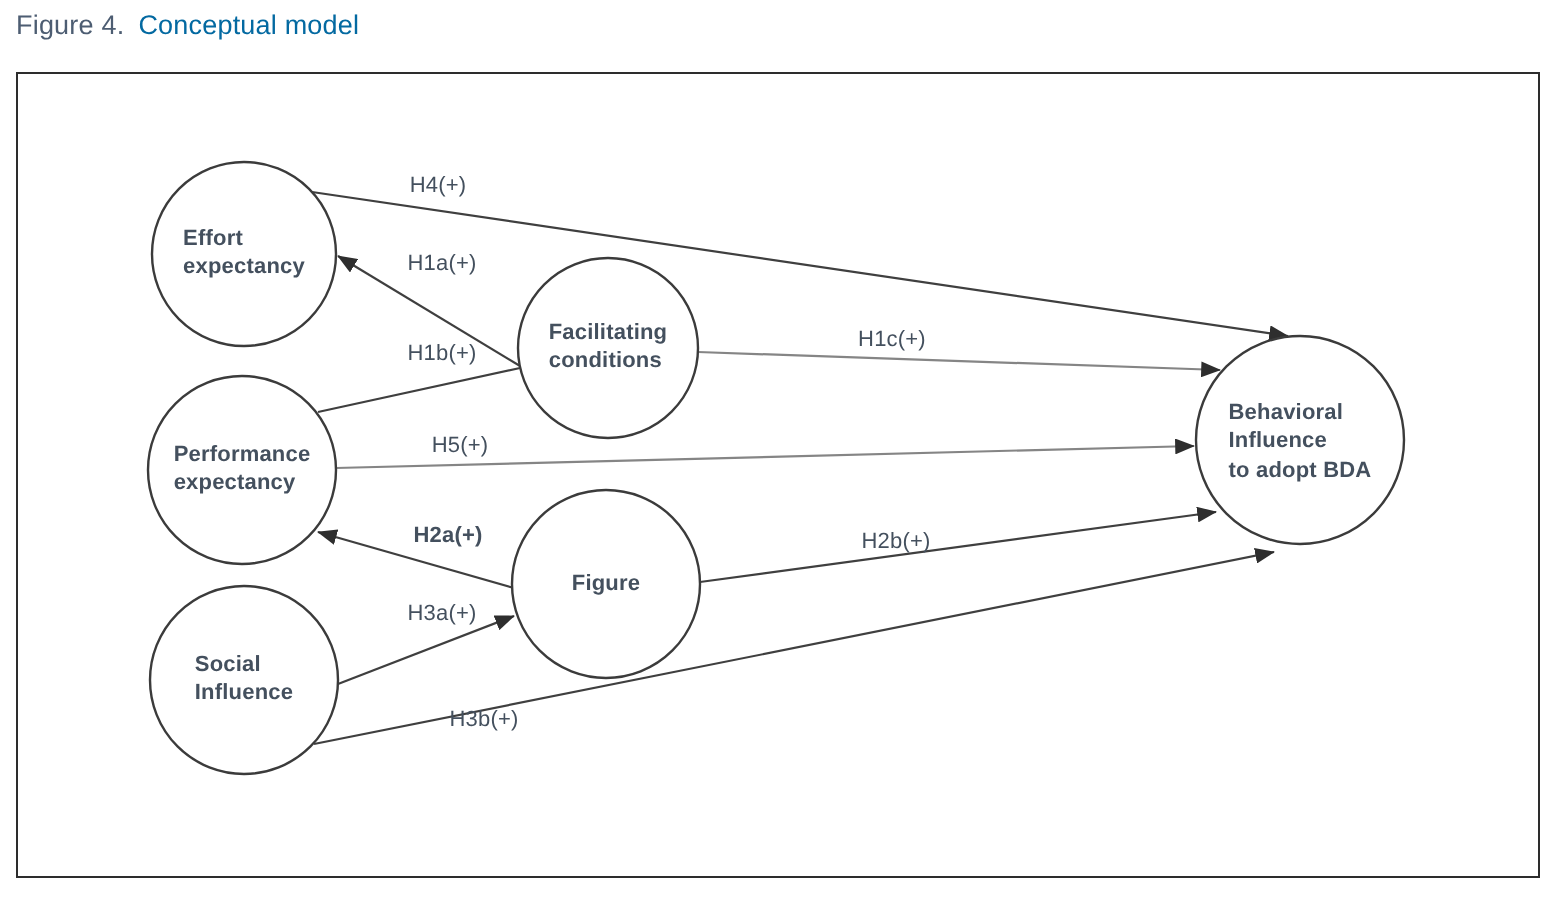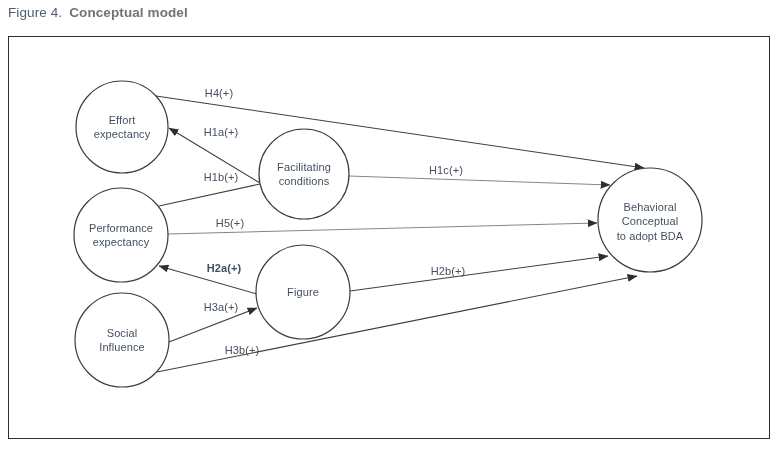--- a/index.html
+++ b/index.html
@@ -3,31 +3,32 @@
 <meta charset="utf-8">
 <style>
   html, body { margin:0; padding:0; }
   body {
     width:780px; height:450px; position:relative; overflow:hidden;
     background:#ffffff;
     font-family:"Liberation Sans", sans-serif;
   }
   .fig-title { position:absolute; left:8px; top:5px; font-size:13.5px; letter-spacing:0.1px; }
   .fig-label { color:#4d5d72; font-weight:400; margin-right:7px; }
-  .fig-name  { color:#737373; font-weight:700; }
+  .fig-name  { color:#0369a1; font-weight:400; }
   .frame {
     position:absolute; left:8px; top:36px; width:762px; height:403px;
     border:1.5px solid #2d2d2d; background:#ffffff; box-sizing:border-box;
   }
   svg.diagram { position:absolute; left:0; top:0; width:780px; height:450px; }
   .node-label {
     position:absolute; transform:translate(-50%,-50%);
-    text-align:center; white-space:pre-line;
+    text-align:left; white-space:pre-line;
     font-size:11px; line-height:1.3; color:#44505e; letter-spacing:0.1px;
     pointer-events:none;
+    font-weight:bold;
   }
   .hyp-label {
     position:absolute; transform:translate(-50%,-50%);
     font-size:11px; color:#44505e; white-space:nowrap; letter-spacing:0.1px;
     background:transparent; pointer-events:none;
   }
 </style>
 </head>
 <body>
 
@@ -69,24 +70,24 @@
 <div class="node-label" style="left:122px; top:127px;">Effort
 expectancy</div>
 <div class="node-label" style="left:121px; top:235px;">Performance
 expectancy</div>
 <div class="node-label" style="left:122px; top:340px;">Social
 Influence</div>
 <div class="node-label" style="left:304px; top:174px;">Facilitating
 conditions</div>
 <div class="node-label" style="left:303px; top:292px;">Figure</div>
 <div class="node-label" style="left:650px; top:221px;">Behavioral
-Conceptual
+Influence
 to adopt BDA</div>
 
 <div class="hyp-label" style="left:219px; top:93px;">H4(+)</div>
 <div class="hyp-label" style="left:221px; top:132px;">H1a(+)</div>
 <div class="hyp-label" style="left:221px; top:177px;">H1b(+)</div>
 <div class="hyp-label" style="left:432px; top:170px;padding-left:28px;">H1c(+)</div>
 <div class="hyp-label" style="left:230px; top:223px;">H5(+)</div>
 <div class="hyp-label" style="left:224px; top:268px;font-weight:bold;">H2a(+)</div>
 <div class="hyp-label" style="left:448px; top:271px;">H2b(+)</div>
 <div class="hyp-label" style="left:221px; top:307px;">H3a(+)</div>
-<div class="hyp-label" style="left:222px; top:350px;padding-left:40px;">H3b(+)</div>
+<div class="hyp-label" style="left:222px; top:360px;padding-left:40px;">H3b(+)</div>
 
 </body></html>

